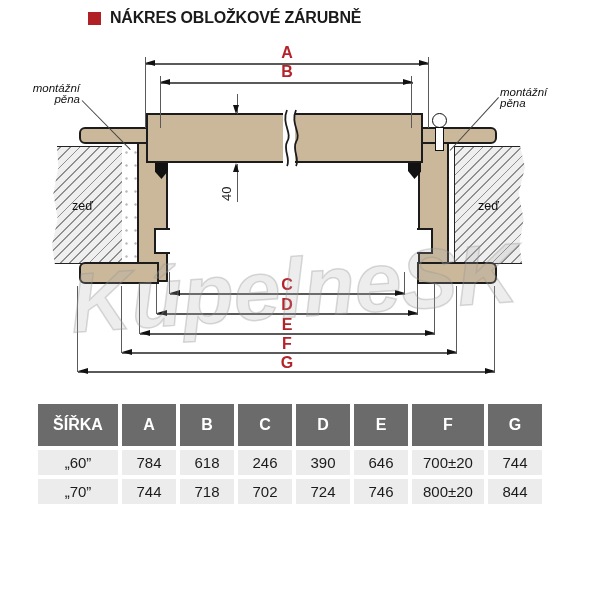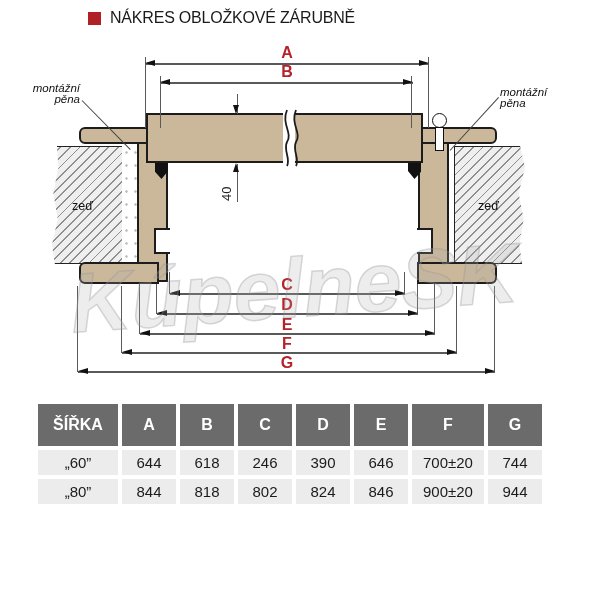--- a/index.html
+++ b/index.html
@@ -1,21 +1,21 @@
 <!DOCTYPE html>
 <html><head>
 <meta charset="utf-8">
 <style>
   html,body{margin:0;padding:0;background:#fff;}
   #canvas{position:relative;width:600px;height:600px;background:#fff;overflow:hidden;
           font-family:"Liberation Sans",sans-serif;color:#1a1a1a;}
   .abs{position:absolute;box-sizing:border-box;}
   
   .title-sq{background:#b02025;width:13px;height:13px;}
-  .title-tx{font-size:16px;font-weight:400;letter-spacing:-0.2px;white-space:nowrap;}
+  .title-tx{font-size:16px;font-weight:700;letter-spacing:-0.2px;white-space:nowrap;}
   
   .tan{background:#cbb89a;border:2px solid #1c1c1c;z-index:4;}
   .arch{z-index:5;}
   .door{z-index:6;}
   .wall{z-index:2;background-color:#efefef;
         background-image:repeating-linear-gradient(135deg, rgba(0,0,0,0) 0px, rgba(0,0,0,0) 5.5px, #8f8f8f 5.5px, #8f8f8f 6.8px);}
   .foam{z-index:3;background-color:#fff;
         background-image:radial-gradient(circle,#b9b9b9 0.8px, rgba(0,0,0,0) 1.6px);
         background-size:9px 13px;}
   .notch{background:#fff;border:2px solid #1c1c1c;z-index:6;}
@@ -171,34 +171,34 @@
         <th>C</th>
         <th>D</th>
         <th>E</th>
         <th>F</th>
         <th>G</th>
       </tr>
     </thead>
     <tbody>
       <tr>
         <td>„60”</td>
-        <td>644</td>
+        <td>784</td>
         <td>618</td>
         <td>246</td>
         <td>390</td>
         <td>646</td>
         <td>700±20</td>
         <td>744</td>
       </tr>
       <tr>
-        <td>„80”</td>
+        <td>„70”</td>
+        <td>744</td>
+        <td>718</td>
+        <td>702</td>
+        <td>724</td>
+        <td>746</td>
+        <td>800±20</td>
         <td>844</td>
-        <td>818</td>
-        <td>802</td>
-        <td>824</td>
-        <td>846</td>
-        <td>900±20</td>
-        <td>944</td>
       </tr>
     </tbody>
   </table>
 
 </div>
 
 </body></html>

